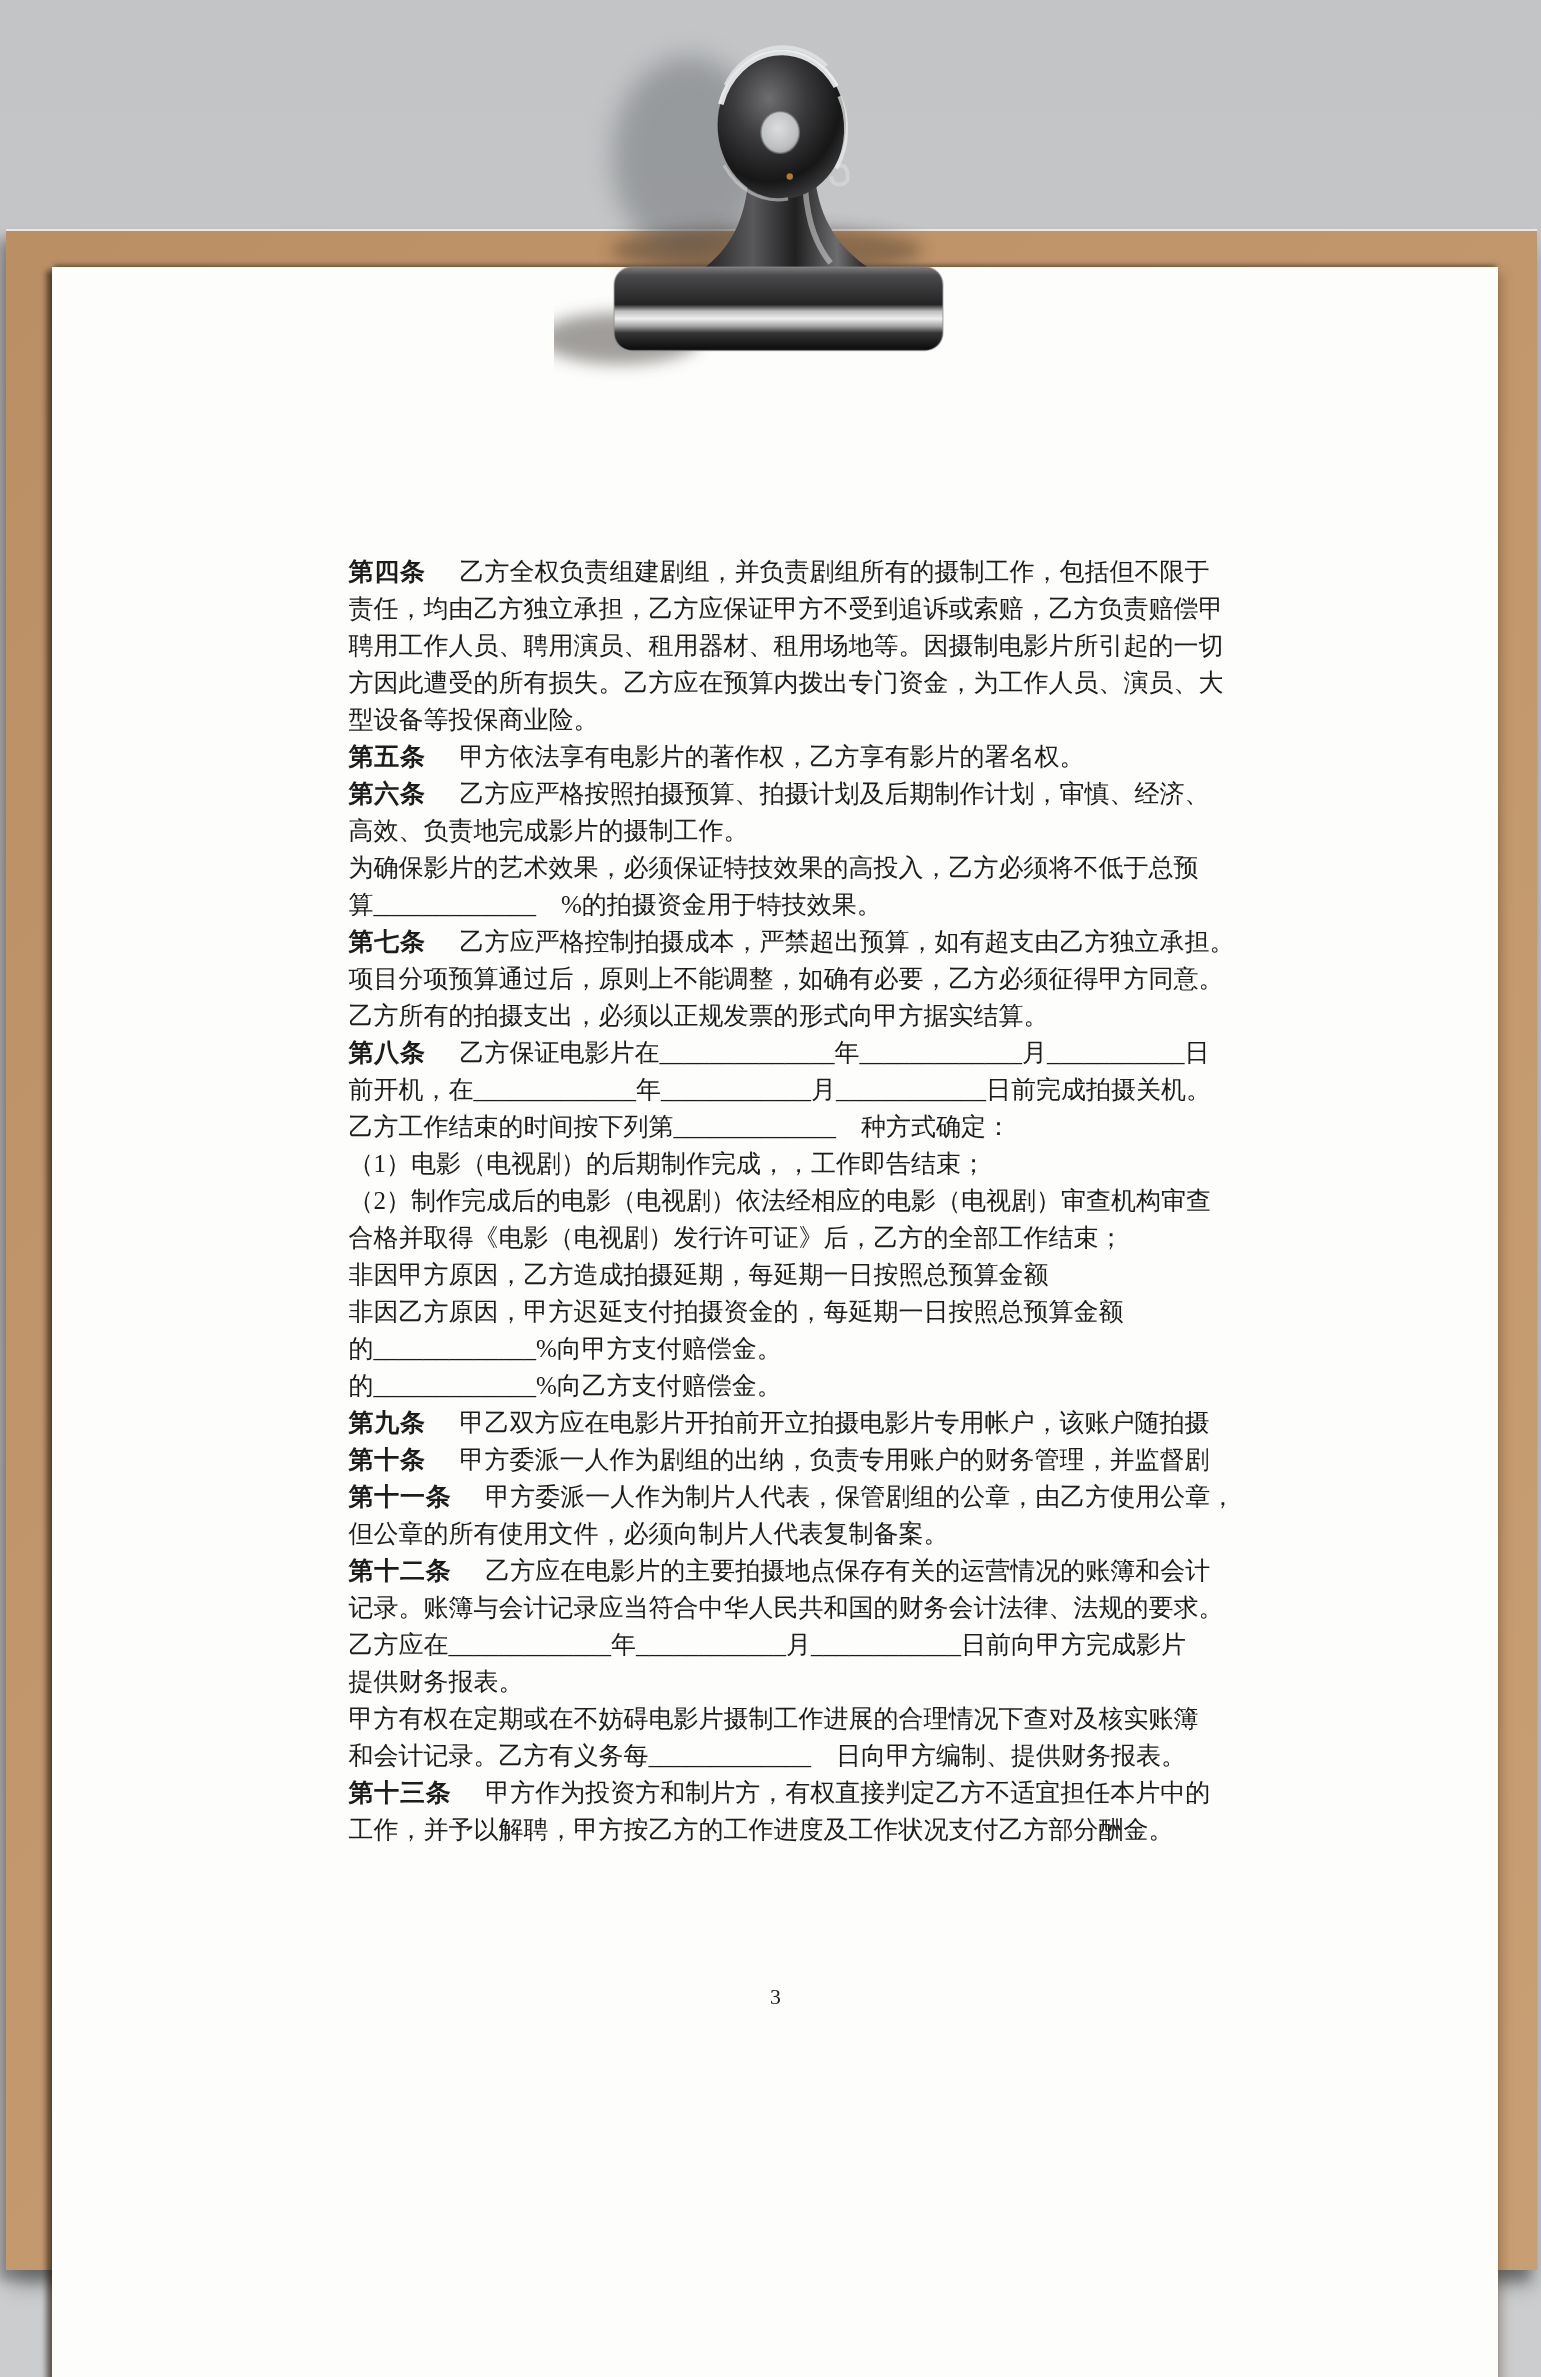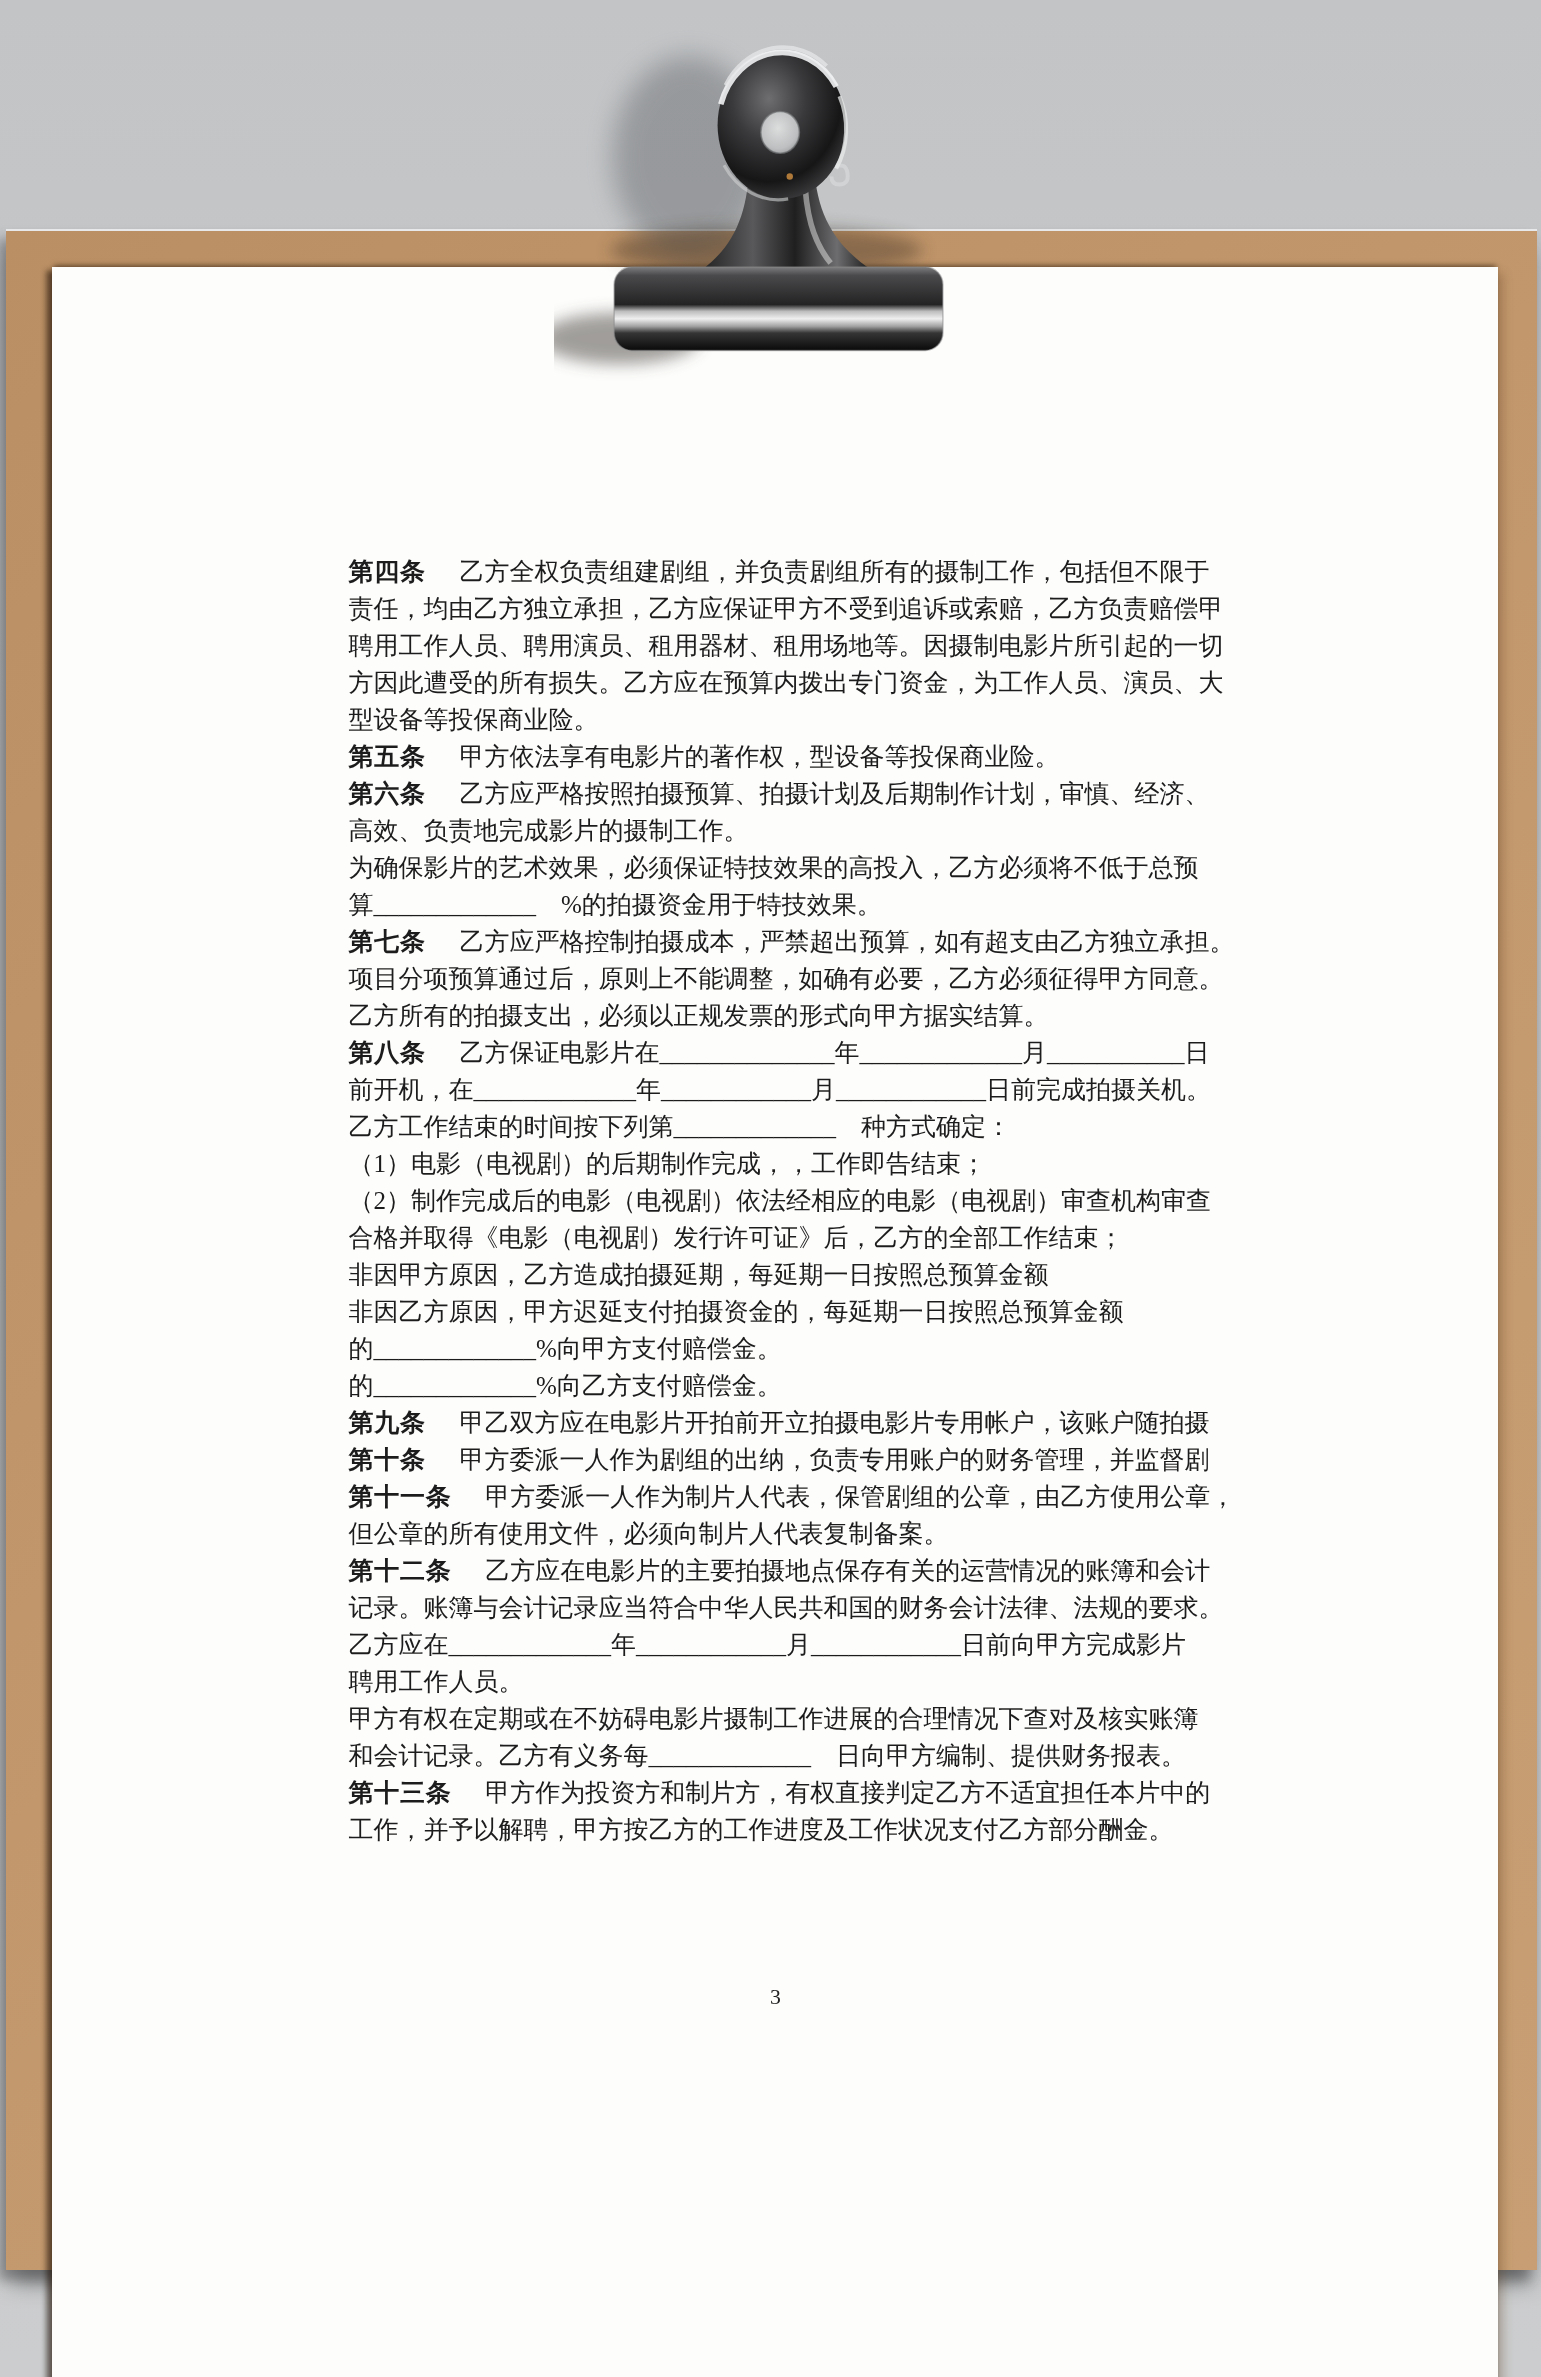--- a/index.html
+++ b/index.html
@@ -38,21 +38,21 @@
 <body>
 
 <div class="board">
   <div class="paper">
     <div class="content">
         <div class="line"><span class="article-num">第四条</span><span>乙方全权负责组建剧组，并负责剧组所有的摄制工作，包括但不限于</span></div>
         <div class="line"><span>责任，均由乙方独立承担，乙方应保证甲方不受到追诉或索赔，乙方负责赔偿甲</span></div>
         <div class="line"><span>聘用工作人员、聘用演员、租用器材、租用场地等。因摄制电影片所引起的一切</span></div>
         <div class="line"><span>方因此遭受的所有损失。乙方应在预算内拨出专门资金，为工作人员、演员、大</span></div>
         <div class="line"><span>型设备等投保商业险。</span></div>
-        <div class="line"><span class="article-num">第五条</span><span>甲方依法享有电影片的著作权，型设备等投保商业险。</span></div>
+        <div class="line"><span class="article-num">第五条</span><span>甲方依法享有电影片的著作权，乙方享有影片的署名权。</span></div>
         <div class="line"><span class="article-num">第六条</span><span>乙方应严格按照拍摄预算、拍摄计划及后期制作计划，审慎、经济、</span></div>
         <div class="line"><span>高效、负责地完成影片的摄制工作。</span></div>
         <div class="line"><span>为确保影片的艺术效果，必须保证特技效果的高投入，乙方必须将不低于总预</span></div>
         <div class="line"><span>算_____________　%的拍摄资金用于特技效果。</span></div>
         <div class="line"><span class="article-num">第七条</span><span>乙方应严格控制拍摄成本，严禁超出预算，如有超支由乙方独立承担。</span></div>
         <div class="line"><span>项目分项预算通过后，原则上不能调整，如确有必要，乙方必须征得甲方同意。</span></div>
         <div class="line"><span>乙方所有的拍摄支出，必须以正规发票的形式向甲方据实结算。</span></div>
         <div class="line"><span class="article-num">第八条</span><span>乙方保证电影片在______________年_____________月___________日</span></div>
         <div class="line"><span>前开机，在_____________年____________月____________日前完成拍摄关机。</span></div>
         <div class="line"><span>乙方工作结束的时间按下列第_____________　种方式确定：</span></div>
@@ -63,21 +63,21 @@
         <div class="line"><span>非因乙方原因，甲方迟延支付拍摄资金的，每延期一日按照总预算金额</span></div>
         <div class="line"><span>的_____________%向甲方支付赔偿金。</span></div>
         <div class="line"><span>的_____________%向乙方支付赔偿金。</span></div>
         <div class="line"><span class="article-num">第九条</span><span>甲乙双方应在电影片开拍前开立拍摄电影片专用帐户，该账户随拍摄</span></div>
         <div class="line"><span class="article-num">第十条</span><span>甲方委派一人作为剧组的出纳，负责专用账户的财务管理，并监督剧</span></div>
         <div class="line"><span class="article-num">第十一条</span><span>甲方委派一人作为制片人代表，保管剧组的公章，由乙方使用公章，</span></div>
         <div class="line"><span>但公章的所有使用文件，必须向制片人代表复制备案。</span></div>
         <div class="line"><span class="article-num">第十二条</span><span>乙方应在电影片的主要拍摄地点保存有关的运营情况的账簿和会计</span></div>
         <div class="line"><span>记录。账簿与会计记录应当符合中华人民共和国的财务会计法律、法规的要求。</span></div>
         <div class="line"><span>乙方应在_____________年____________月____________日前向甲方完成影片</span></div>
-        <div class="line"><span>聘用工作人员。</span></div>
+        <div class="line"><span>提供财务报表。</span></div>
         <div class="line"><span>甲方有权在定期或在不妨碍电影片摄制工作进展的合理情况下查对及核实账簿</span></div>
         <div class="line"><span>和会计记录。乙方有义务每_____________　日向甲方编制、提供财务报表。</span></div>
         <div class="line"><span class="article-num">第十三条</span><span>甲方作为投资方和制片方，有权直接判定乙方不适宜担任本片中的</span></div>
         <div class="line"><span>工作，并予以解聘，甲方按乙方的工作进度及工作状况支付乙方部分酬金。</span></div>
       </div>
     <div class="page-num">3</div>
   </div>
 </div>
 
 <svg class="clip" viewBox="0 0 540 470" xmlns="http://www.w3.org/2000/svg">

